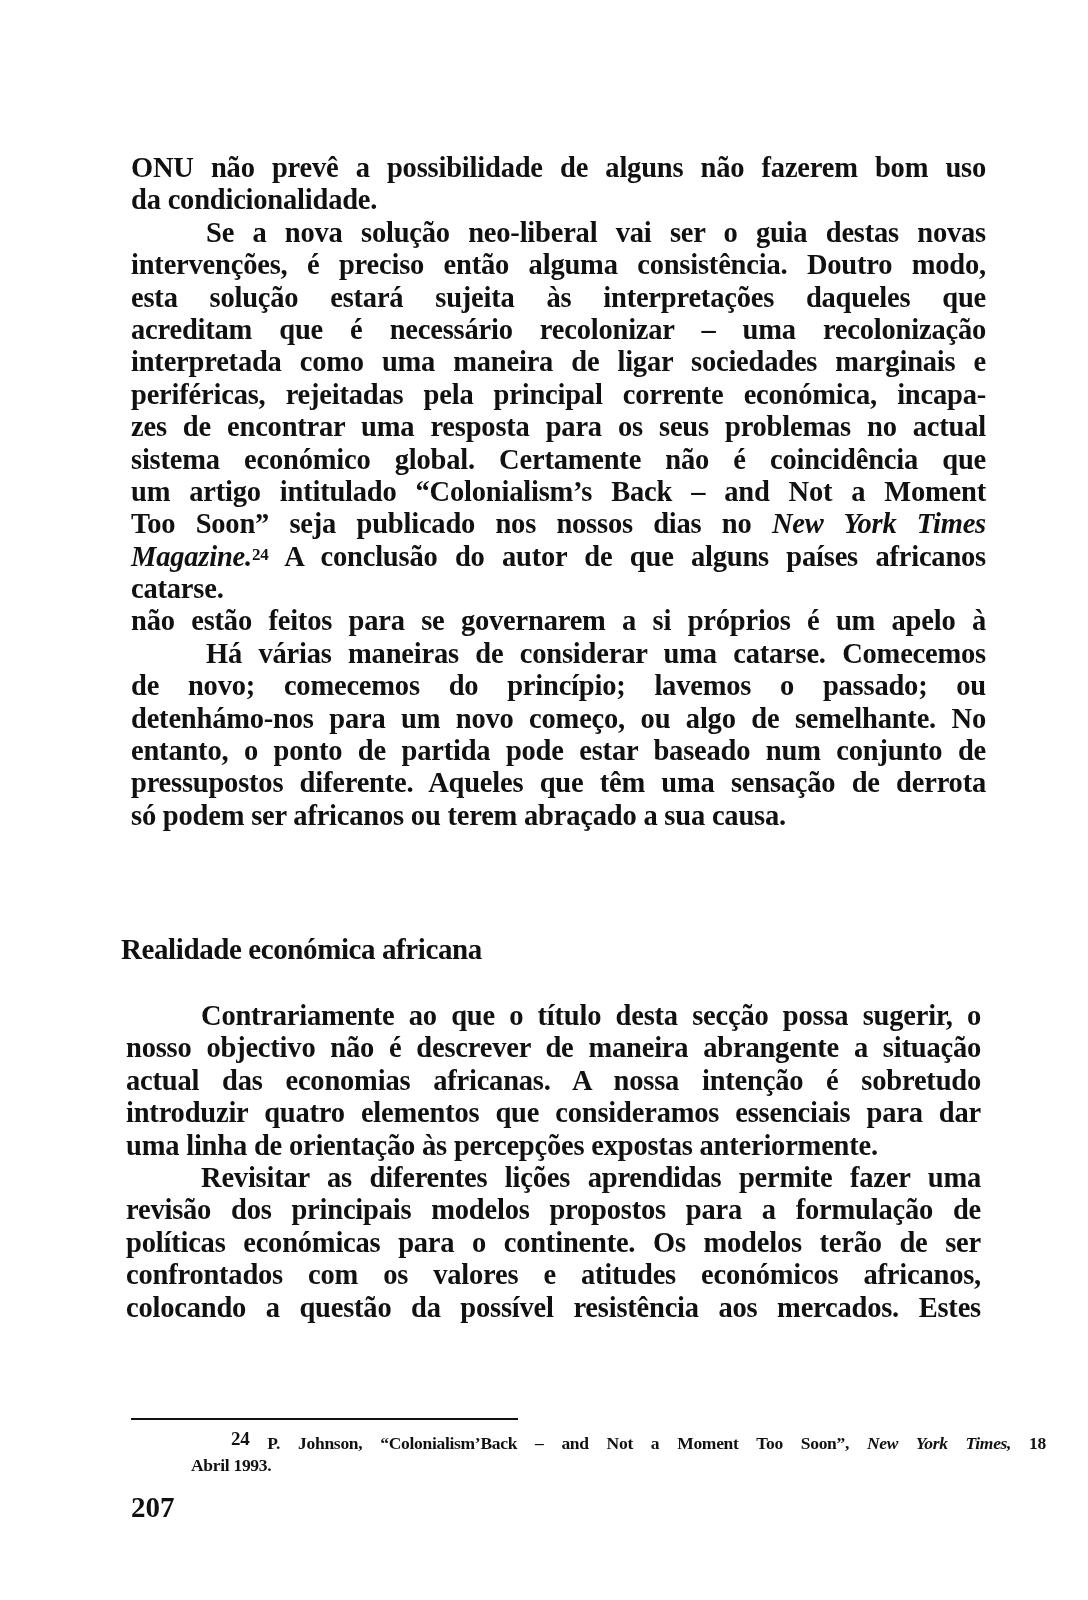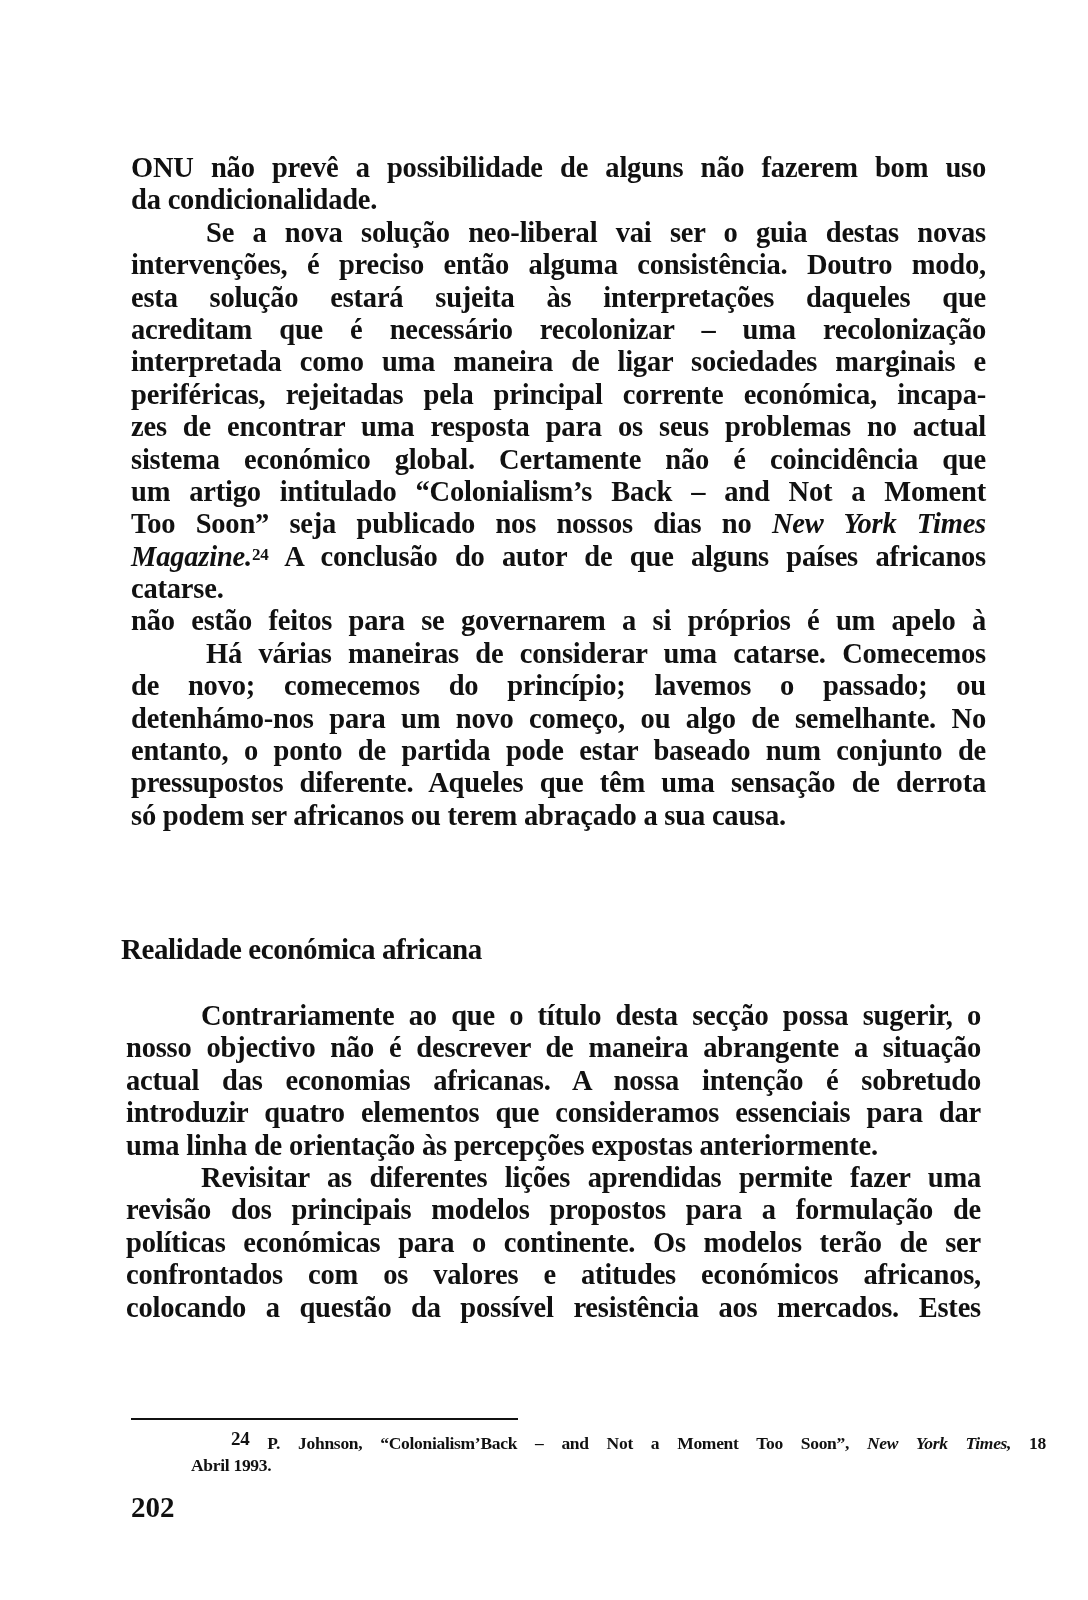--- a/index.html
+++ b/index.html
@@ -154,13 +154,13 @@
   </div>
 </div>
 
 <div class="footnote-rule"></div>
 
 <div class="footnote">
   <div class="fn-line"><span class="fn-num">24</span> <span>P. Johnson, “Colonialism’Back – and Not a Moment Too Soon”,</span> <span class="italic">New York Times,</span> <span>18</span></div>
   <div>Abril 1993.</div>
 </div>
 
-<div class="page-number">202</div>
+<div class="page-number">207</div>
 
 </body></html>

